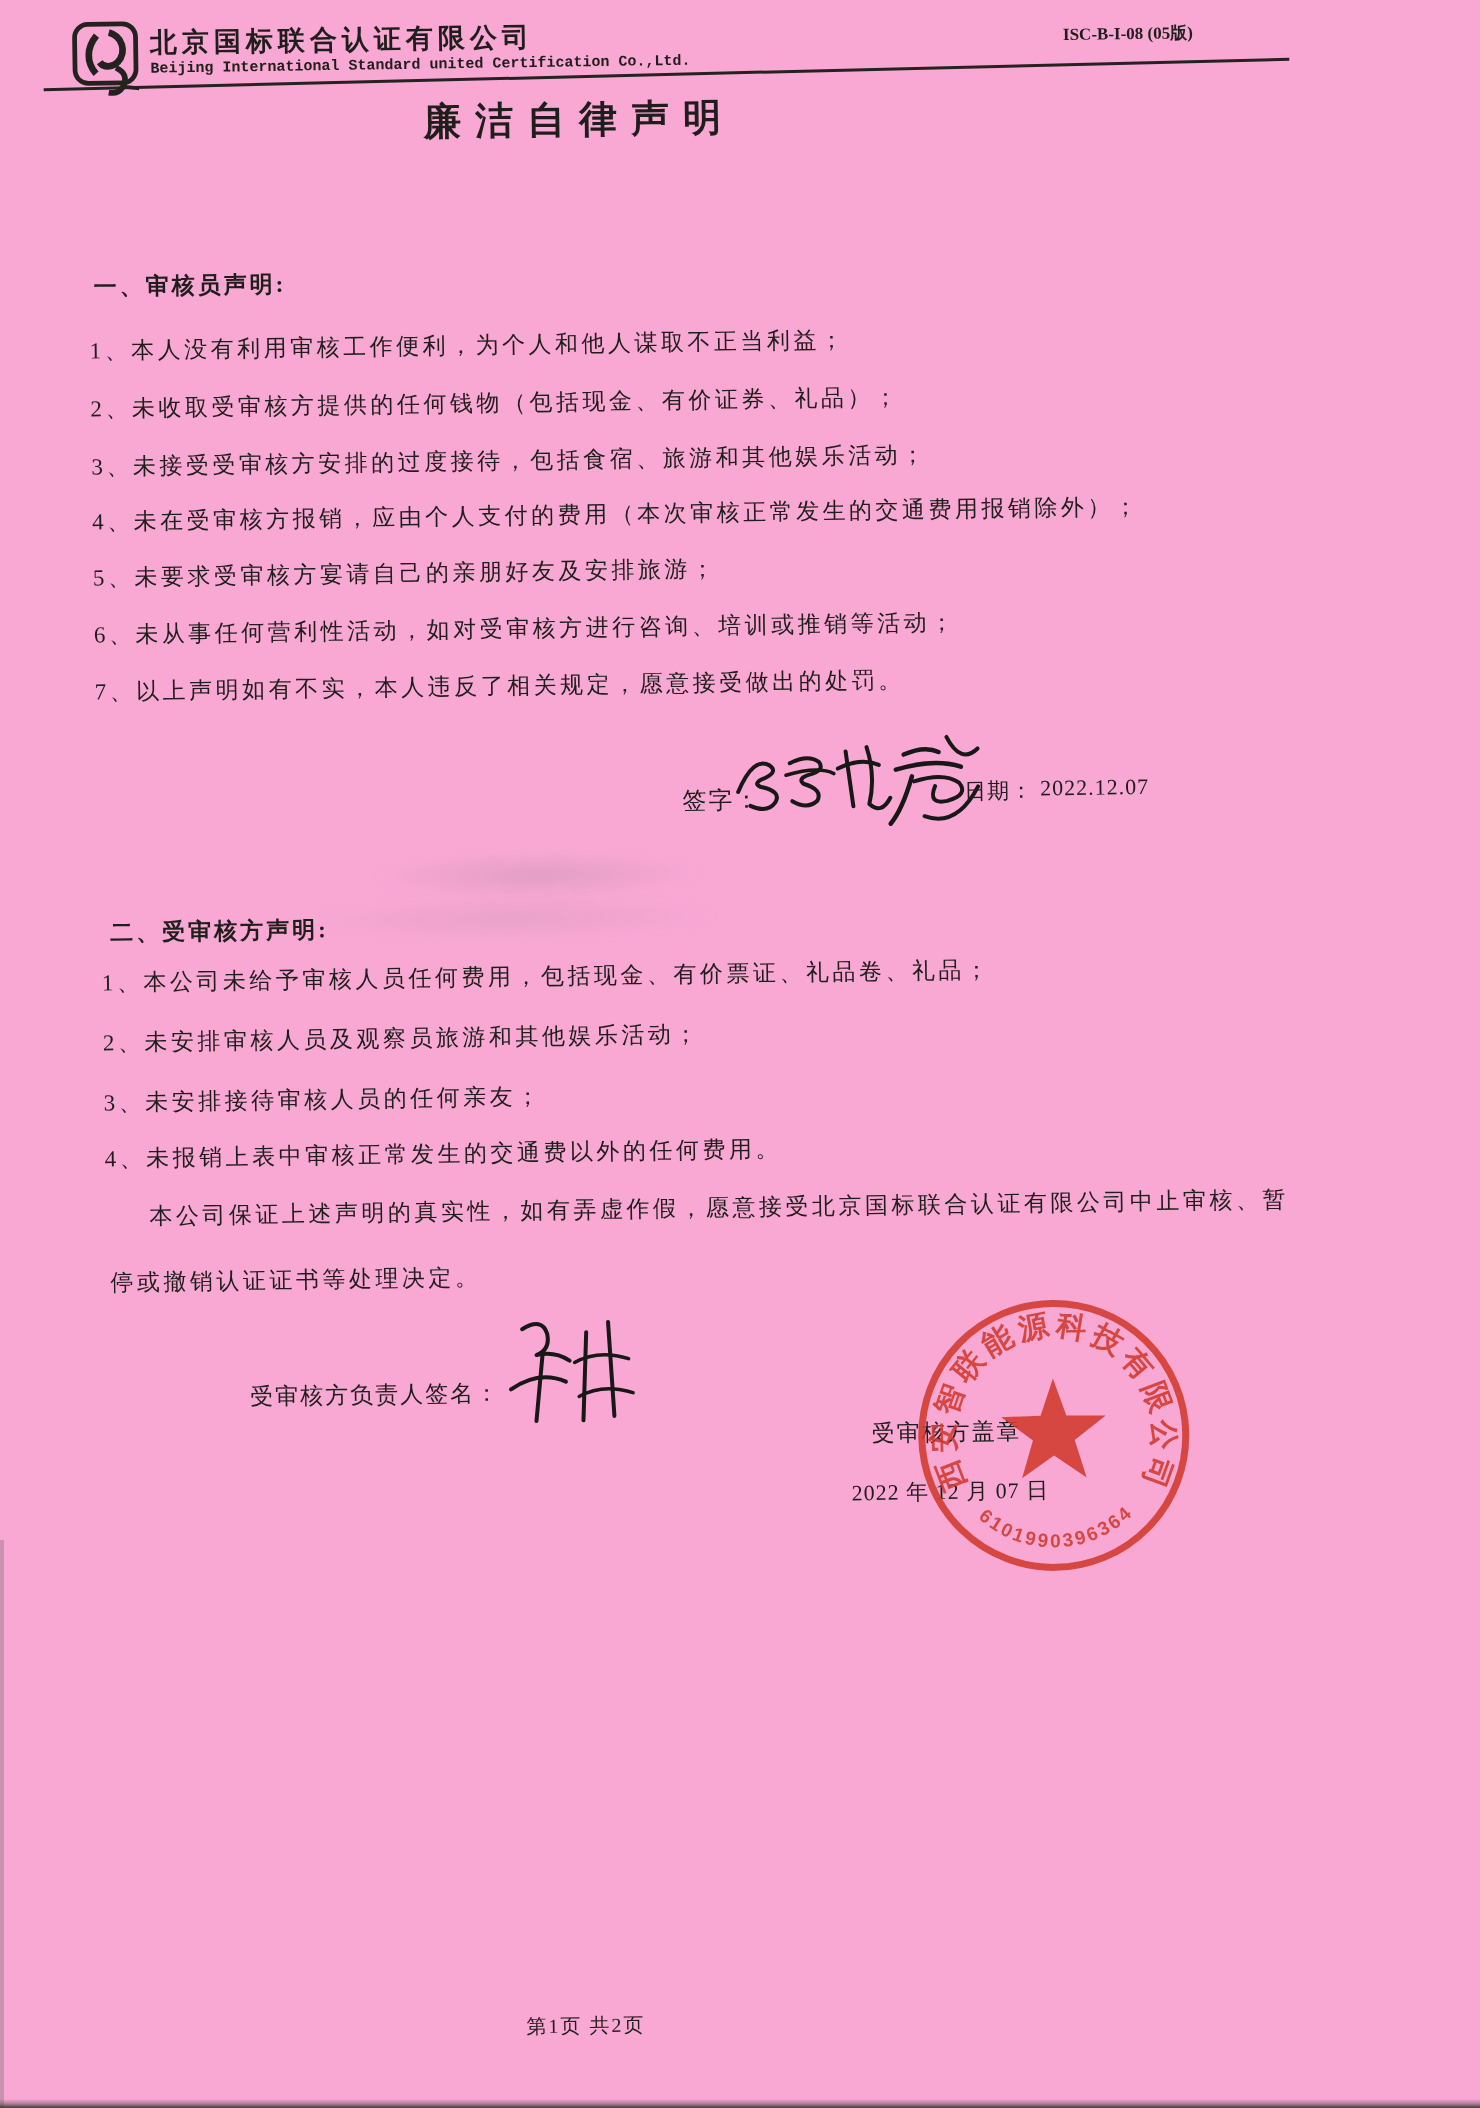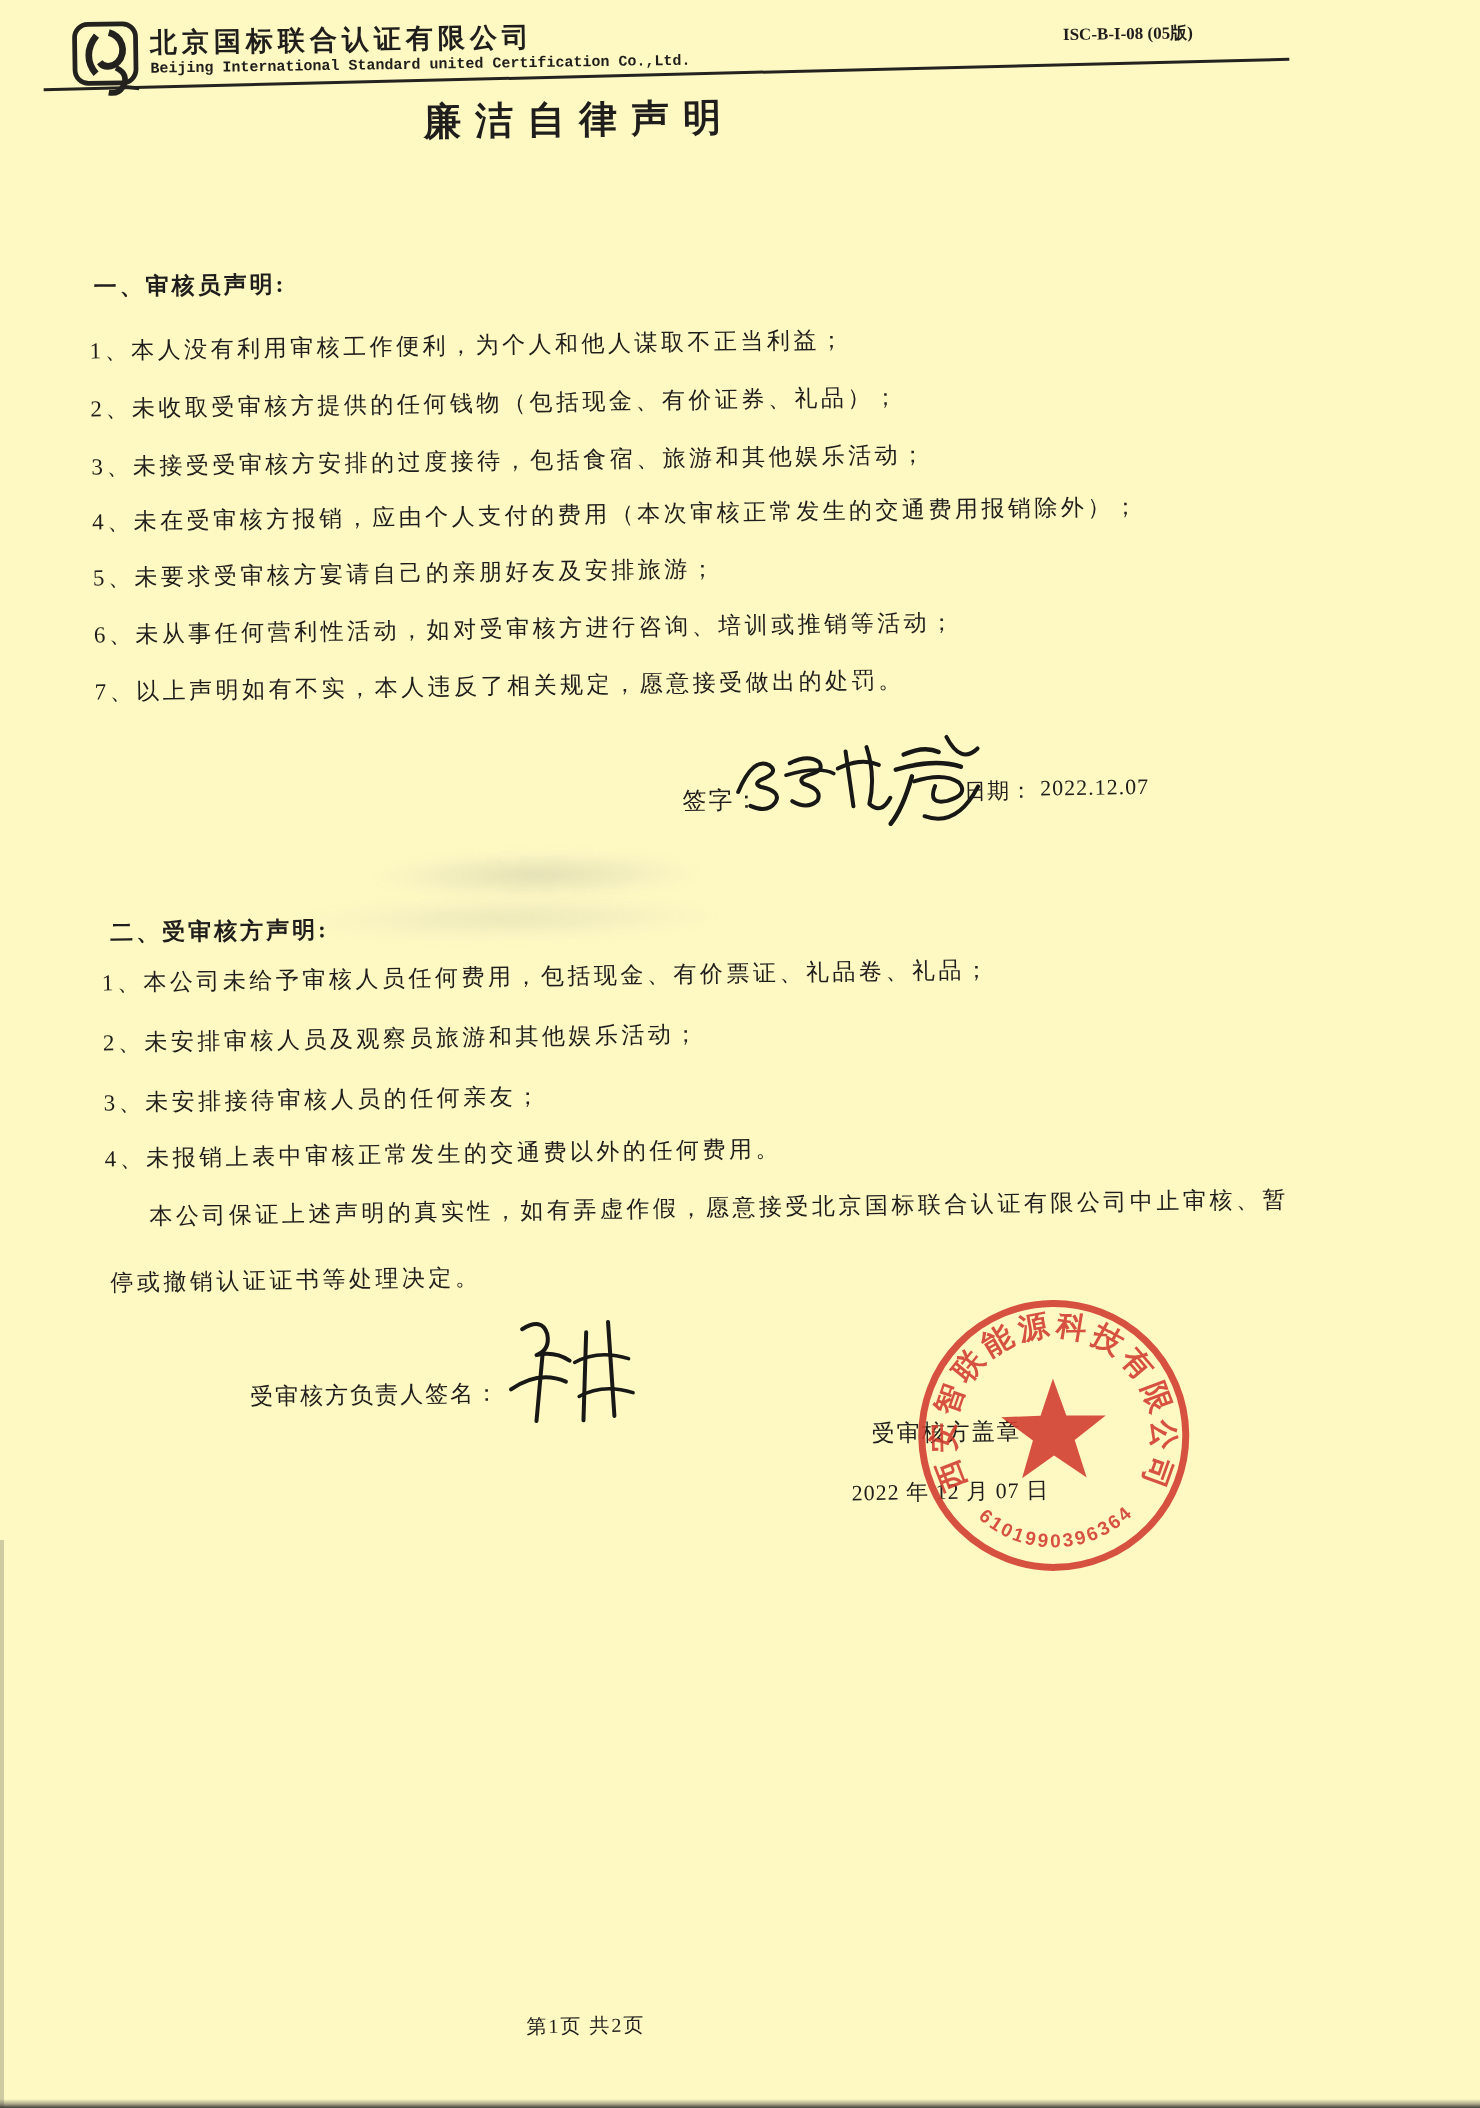--- a/index.html
+++ b/index.html
@@ -1,18 +1,18 @@
 <!DOCTYPE html>
 <html><head>
 <meta charset="utf-8">
 <style>
   html,body{margin:0;padding:0;background:#e8e8e6;}
   .page{
     position:relative;width:1480px;height:2108px;margin:0 auto;
-    background:#fef9c3;overflow:hidden;
+    background:#f9a8d4;overflow:hidden;
     font-family:"Liberation Serif","DejaVu Serif",serif;color:#1f1e1c;
   }
   .tilt{position:absolute;inset:0;transform:rotate(-0.85deg);transform-origin:740px 1050px;}
   .abs{position:absolute;white-space:nowrap;}
   .hdr-cn{left:165px;top:16px;font-size:27px;letter-spacing:5px;font-weight:700;
           font-family:"Liberation Sans","DejaVu Sans",sans-serif;}
   .hdr-en{left:165px;top:52px;font-size:15px;font-weight:700;
           font-family:"Liberation Mono","DejaVu Sans Mono",monospace;}
   .doc-code{left:1078px;top:28px;font-size:17px;font-weight:700;}
   .hdr-rule{left:58px;top:78px;width:1246px;height:3px;background:#24231f;

